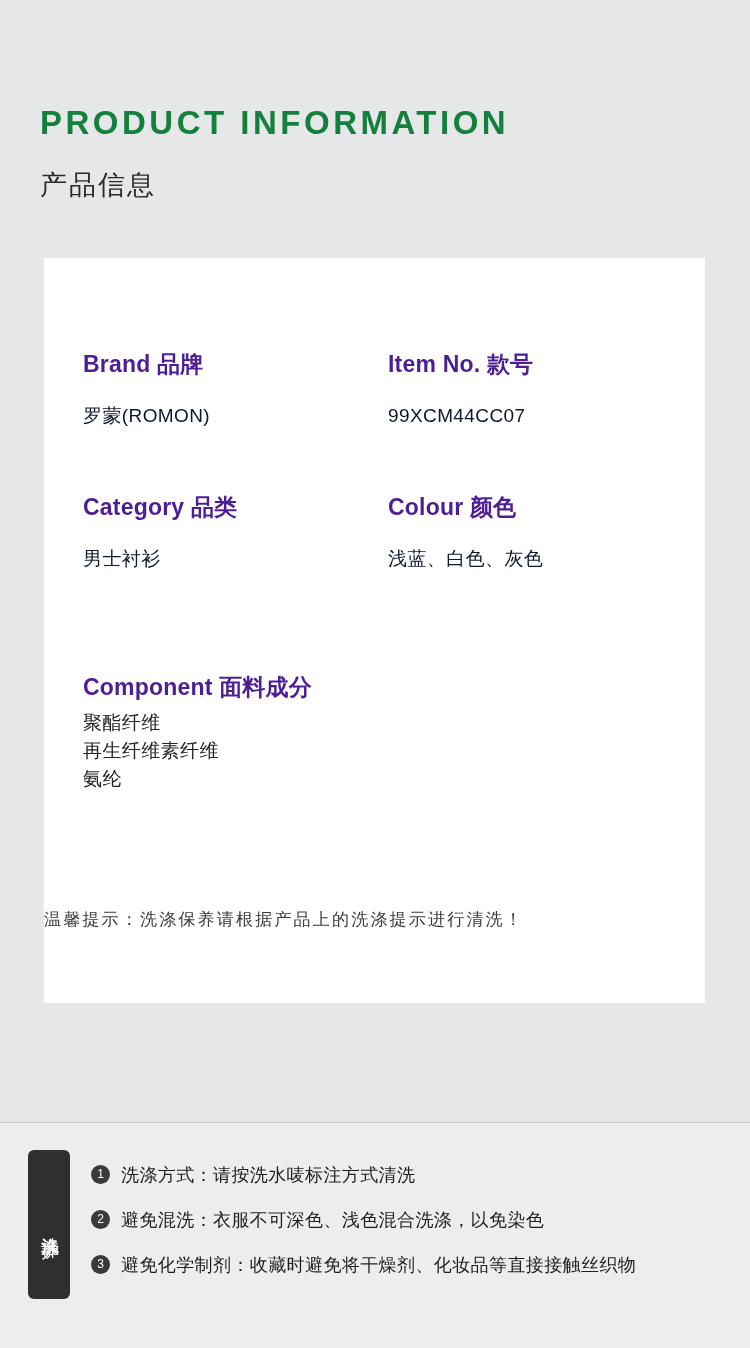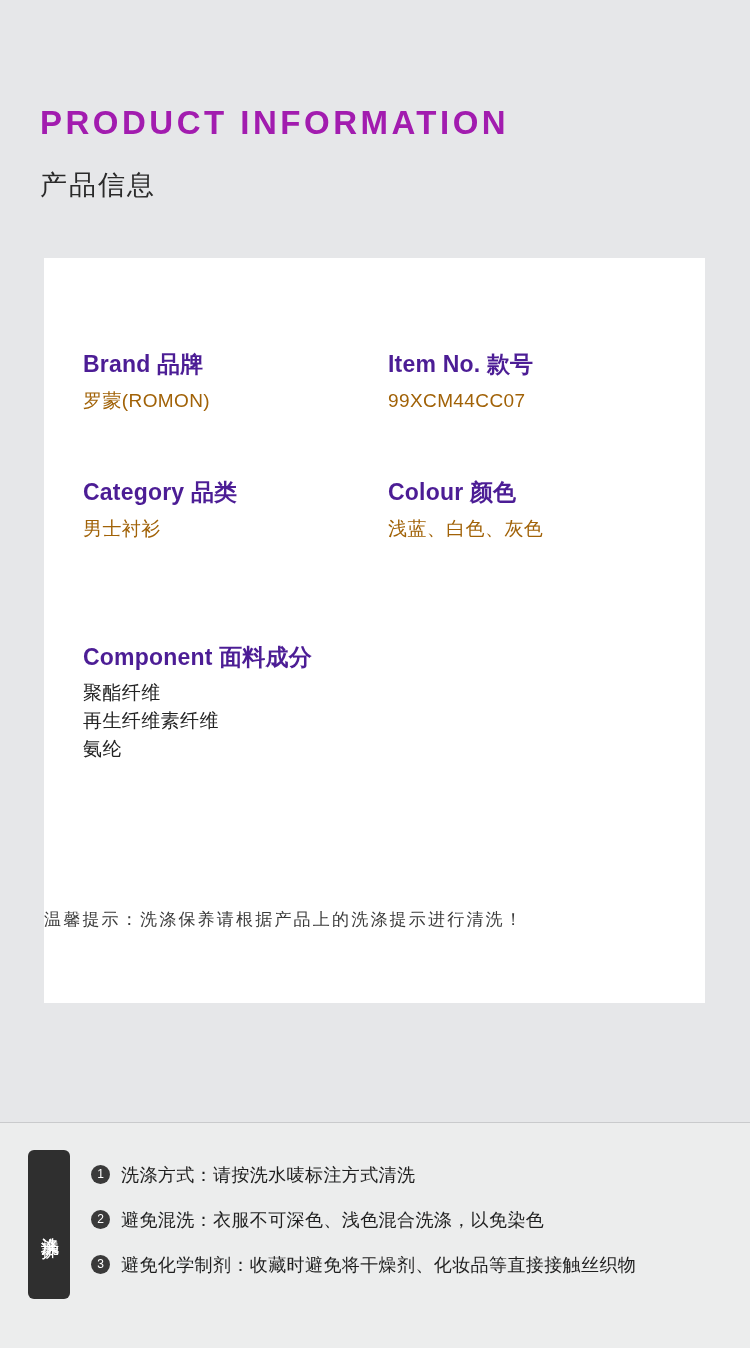--- a/index.html
+++ b/index.html
@@ -16,21 +16,21 @@
   }
 
   
   .header {
     padding: 105px 0 0 40px;
   }
   .header-title {
     font-size: 33px;
     font-weight: bold;
     letter-spacing: 3.5px;
-    color: #a21caf;
+    color: #15803d;
     line-height: 1.1;
   }
   .header-sub {
     margin-top: 26px;
     font-size: 27px;
     letter-spacing: 2px;
     color: #2a2a2a;
     font-weight: normal;
   }
 
@@ -60,23 +60,23 @@
 
   .field-label {
     font-size: 23px;
     font-weight: bold;
     color: #4c1d95;
     line-height: 1.25;
     letter-spacing: 0.2px;
     white-space: nowrap;
   }
   .field-value {
-    margin-top: 8px;
+    margin-top: 23px;
     font-size: 19px;
-    color: #a16207;
+    color: #0f172a;
     line-height: 1.45;
     letter-spacing: 0.4px;
     white-space: nowrap;
   }
 
   .row-gap { height: 64px; }
 
   .component-block { margin-top: 100px; }
   .component-list {
     margin-top: 8px;

